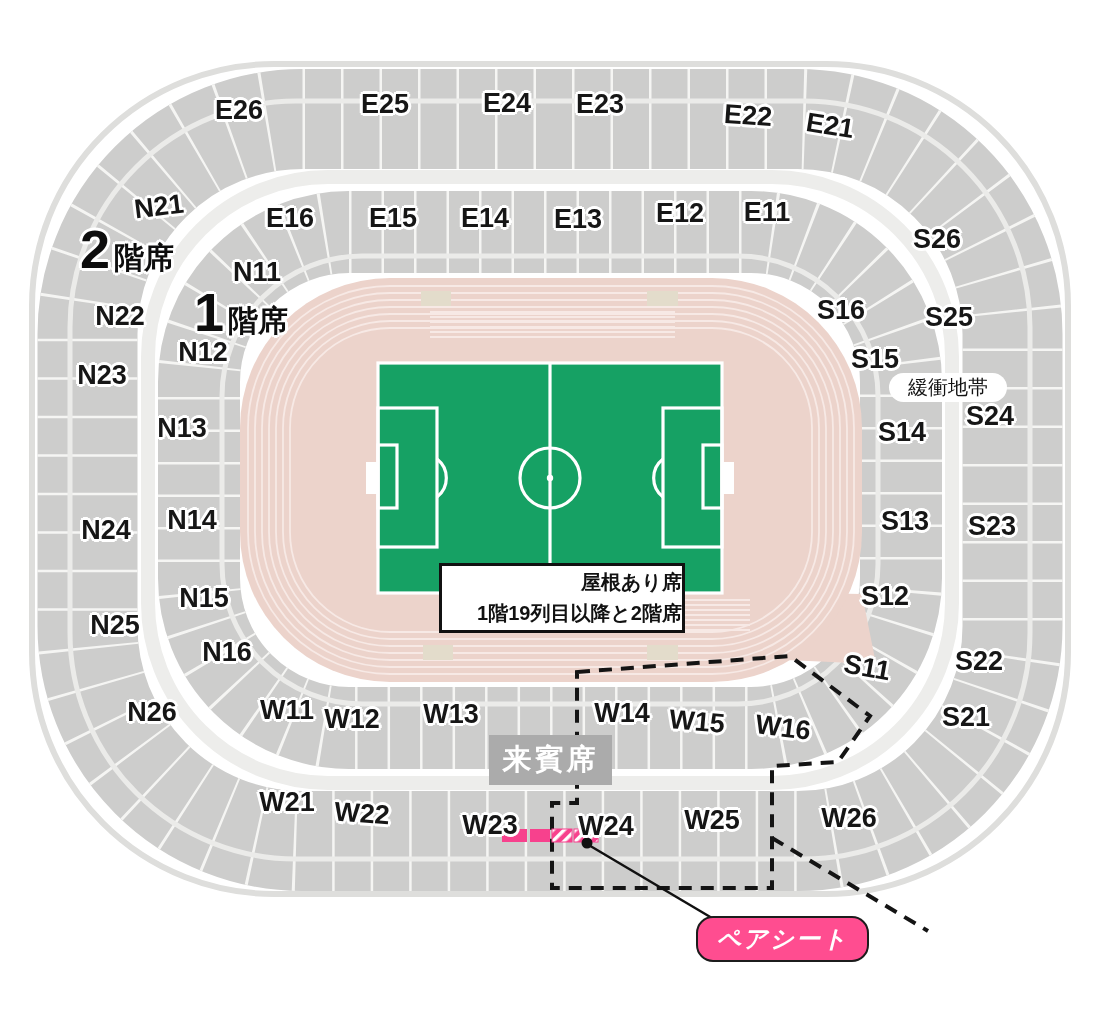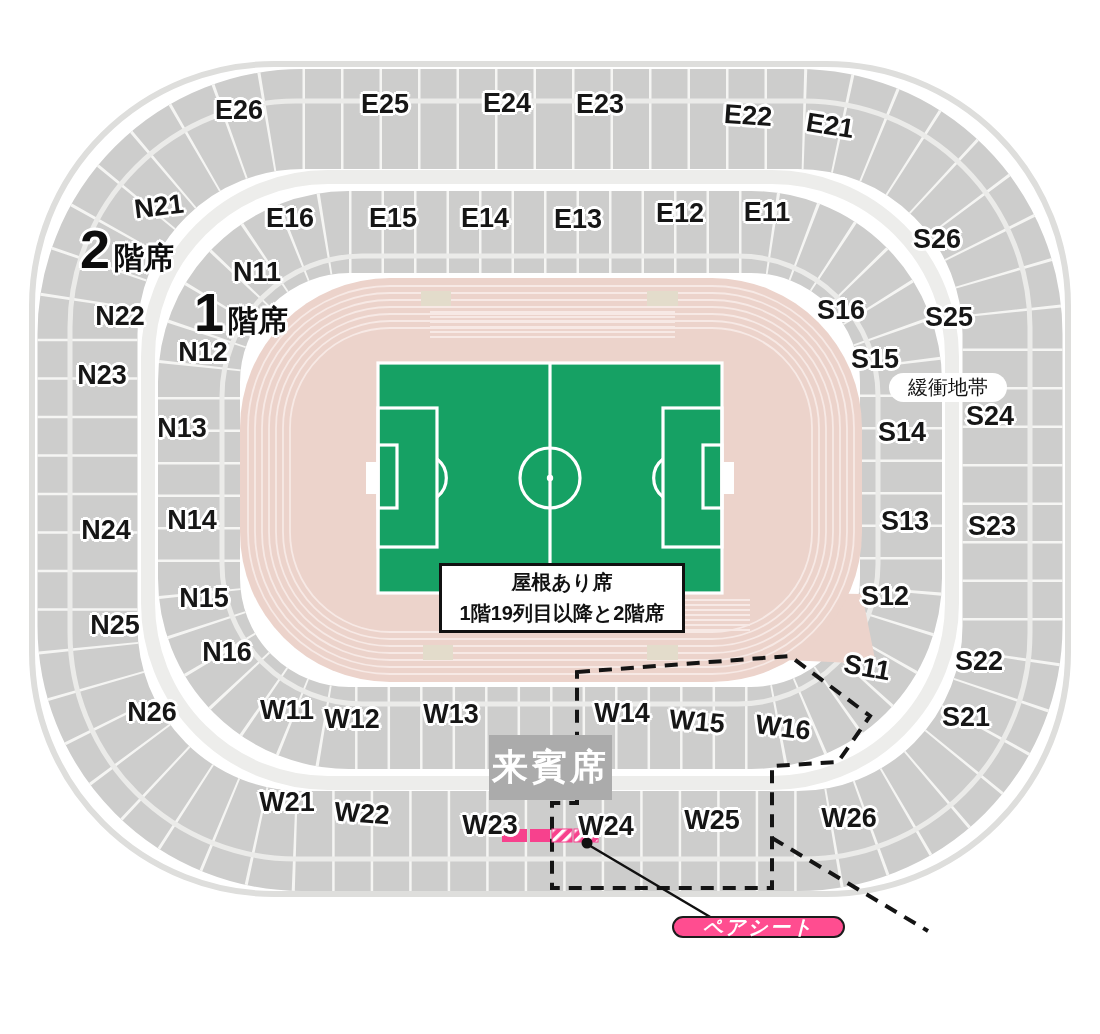--- a/index.html
+++ b/index.html
@@ -32,34 +32,34 @@
   .floor .fsuf{font-size:30px;font-weight:800;line-height:1;margin-left:4px;}
   .buffer-pill{
     position:absolute;left:889px;top:373px;width:118px;height:29px;
     background:#ffffff;border-radius:15px;
     display:flex;align-items:center;justify-content:center;
     font-size:20px;font-weight:400;color:#111;white-space:nowrap;
   }
   .roof-box{
     position:absolute;left:439px;top:563px;width:240px;height:64px;
     background:#ffffff;border:3.5px solid #111;
-    display:flex;flex-direction:column;align-items:center;justify-content:center;
+    display:flex;flex-direction:column;align-items:flex-end;justify-content:center;
     font-size:20px;font-weight:600;color:#111;line-height:1.55;white-space:nowrap;
   }
   .vip-box{
-    position:absolute;left:489px;top:735px;width:123px;height:65px;
+    position:absolute;left:489px;top:735px;width:123px;height:50px;
     background:#ababab;color:#ffffff;
     display:flex;align-items:center;justify-content:center;
-    font-size:36px;font-weight:800;letter-spacing:3px;white-space:nowrap;
+    font-size:29px;font-weight:800;letter-spacing:3px;white-space:nowrap;
   }
   .pair-pill{
-    position:absolute;left:672px;top:916px;width:173px;height:22px;
+    position:absolute;left:696px;top:916px;width:173px;height:46px;
     background:#ff4d90;border:2.5px solid #1c1c1c;border-radius:17px;
     display:flex;align-items:center;justify-content:center;
-    color:#ffffff;font-size:20px;font-weight:800;font-style:italic;letter-spacing:2px;
+    color:#ffffff;font-size:24px;font-weight:800;font-style:italic;letter-spacing:2px;
     box-sizing:border-box;white-space:nowrap;
   }
   .mix-label{
     position:absolute;left:856px;top:931px;
     font-size:28px;font-weight:500;color:#111;white-space:nowrap;
   }
 </style>
 </head>
 <body>
 

